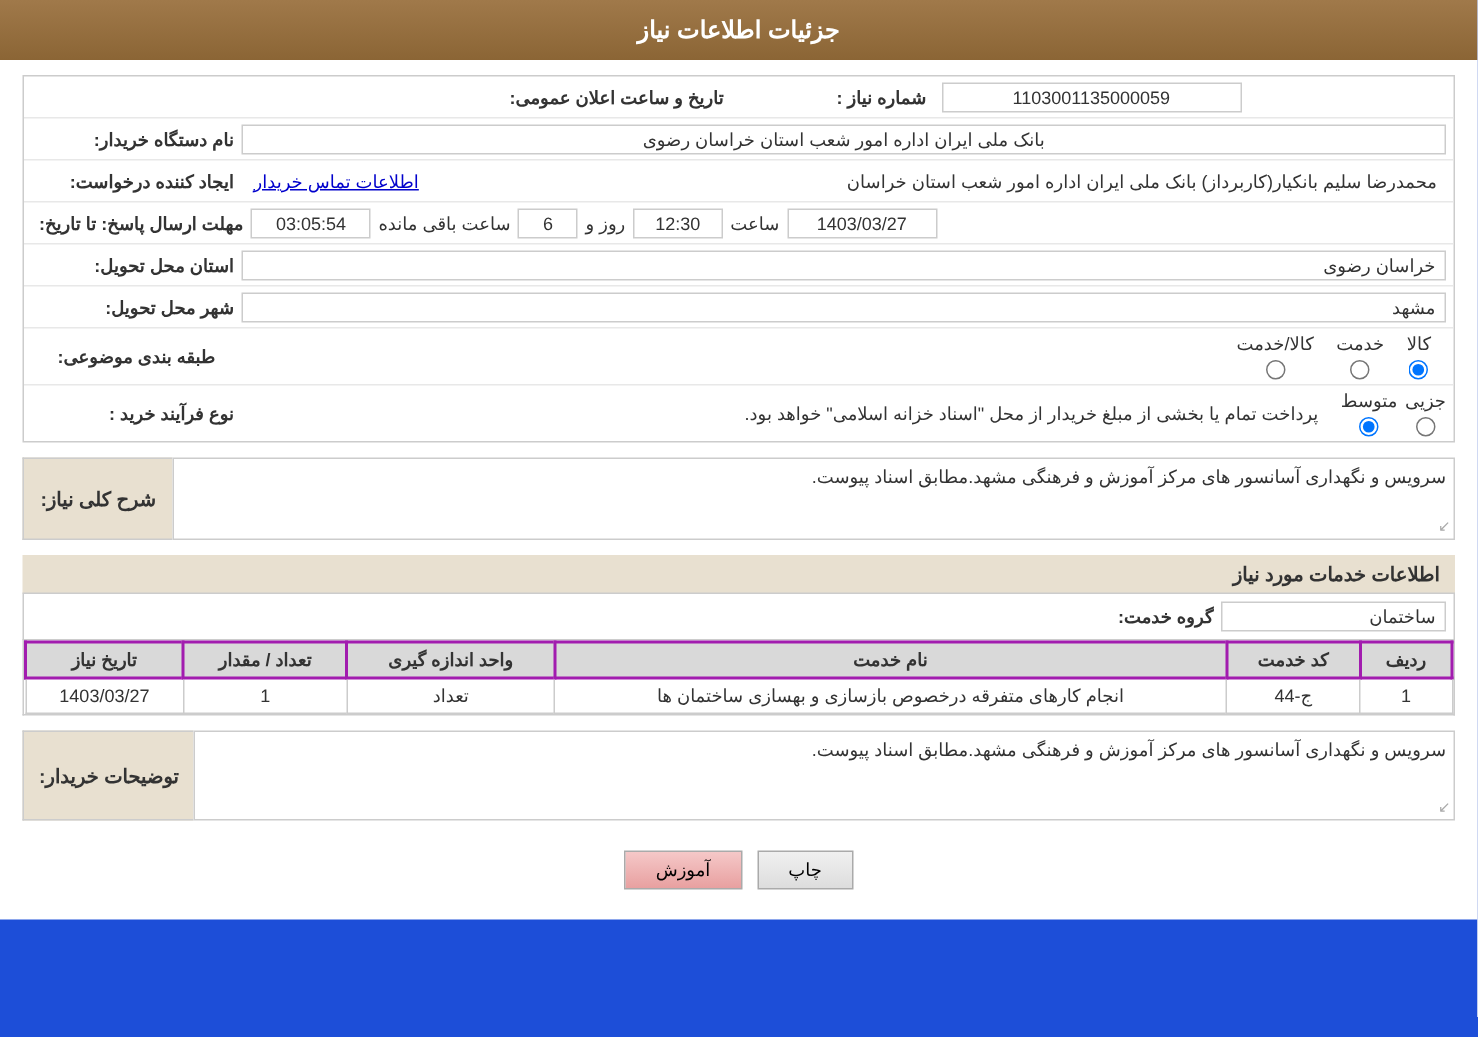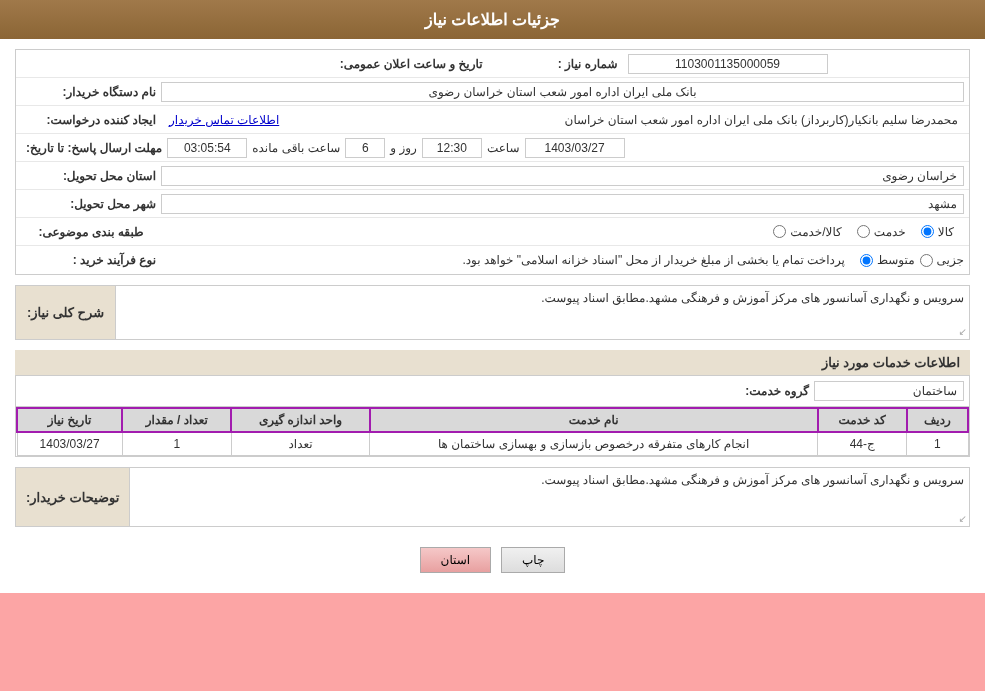--- a/index.html
+++ b/index.html
@@ -6,21 +6,21 @@
     body {
       font-family: Tahoma, Arial, sans-serif;
       font-size: 12px;
       background: #f0f0f0;
       direction: rtl;
       color: #333;
     }
     .page-wrapper {
       width: 985px;
       min-height: 691px;
-      background: #fca5a5;
+      background: #1d4ed8;
       margin: 0 auto;
     }
     .header {
       background: linear-gradient(to bottom, #a0794a, #8b6535);
       color: #fff;
       text-align: center;
       padding: 10px 0;
       font-size: 16px;
       font-weight: bold;
     }
@@ -83,20 +83,21 @@
       padding: 5px 10px;
       font-weight: bold;
       font-size: 13px;
       color: #333;
       border-bottom: 1px solid #ccc;
     }
     .radio-item {
       display: flex;
       align-items: center;
       gap: 4px;
+      flex-direction: column;
     }
     
     table {
       width: 100%;
       border-collapse: collapse;
       font-size: 12px;
     }
     table th {
       background: #d9d9d9;
       border: 2px solid #a21caf;
@@ -282,17 +283,17 @@
     <div style="display:flex; align-items:flex-start; margin-bottom:10px;">
       <div style="flex:1; border:1px solid #ccc; min-height:60px; padding:5px; background:#fff; position:relative;">
         <span>سرویس و نگهداری آسانسور های مرکز آموزش و فرهنگی مشهد.مطابق اسناد پیوست.</span>
         <div style="position:absolute; bottom:2px; right:2px; font-size:10px; color:#aaa;">↙</div>
       </div>
       <div style="background:#e8e0d0; padding:5px 10px; font-weight:bold; font-size:13px; white-space:nowrap; border:1px solid #ccc; border-right:none; min-width:100px; text-align:center; align-self:stretch; display:flex; align-items:center; justify-content:center;">توضیحات خریدار:</div>
     </div>
 
     <div class="buttons-row">
       <button class="btn btn-print">چاپ</button>
-      <button class="btn btn-back">استان</button>
+      <button class="btn btn-back">آموزش</button>
     </div>
 
   </div>
 </div>
 
 </body></html>

